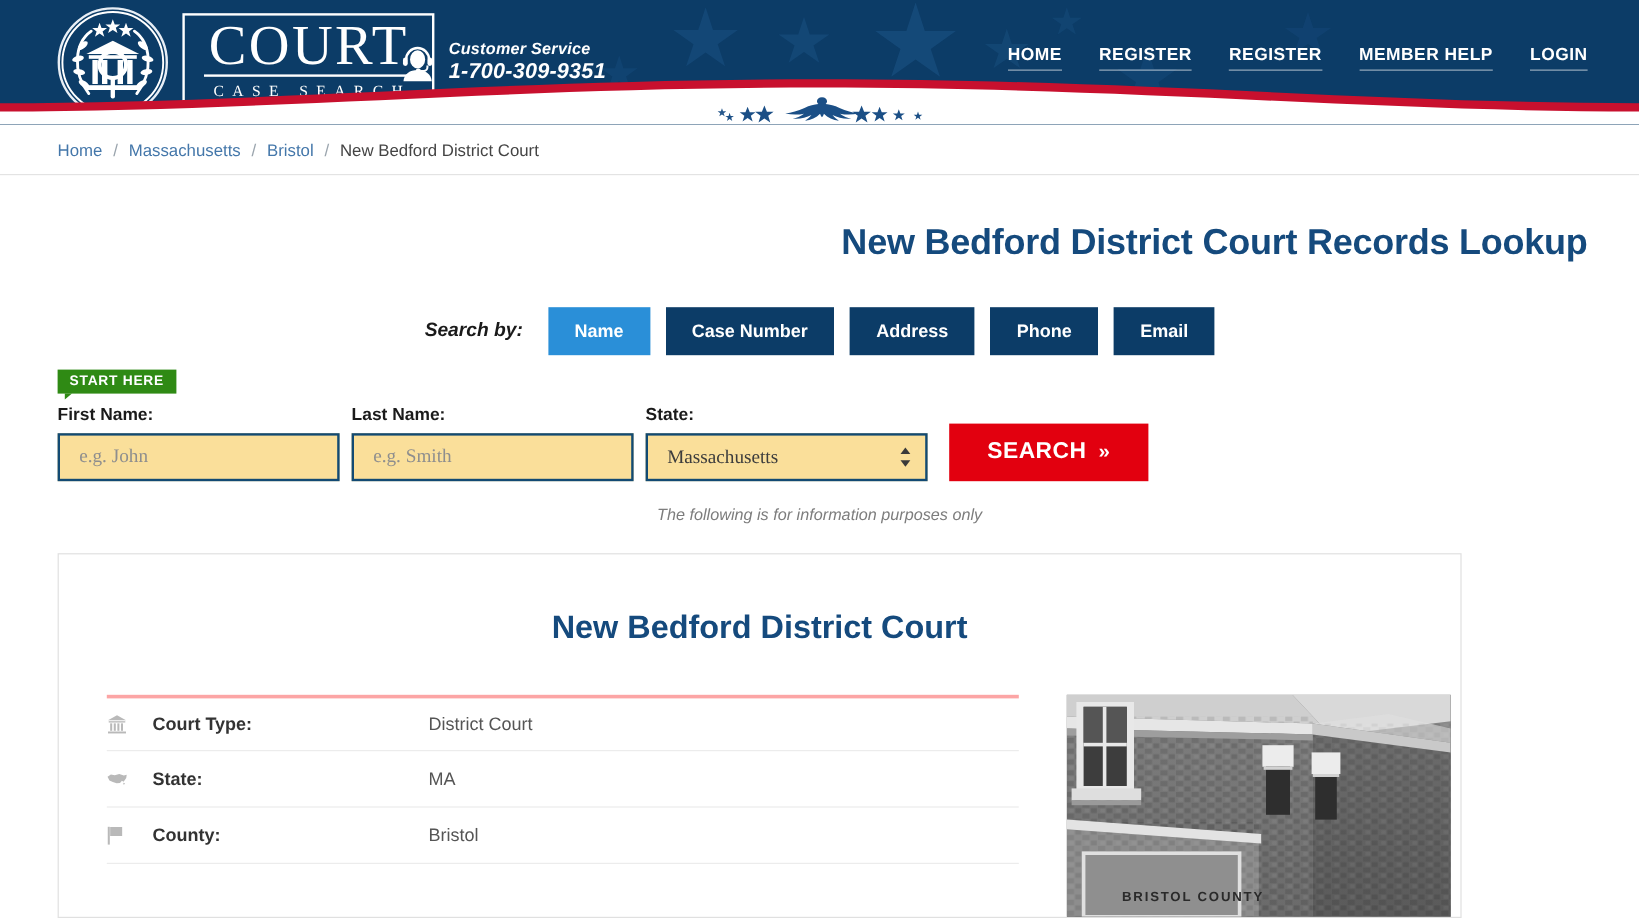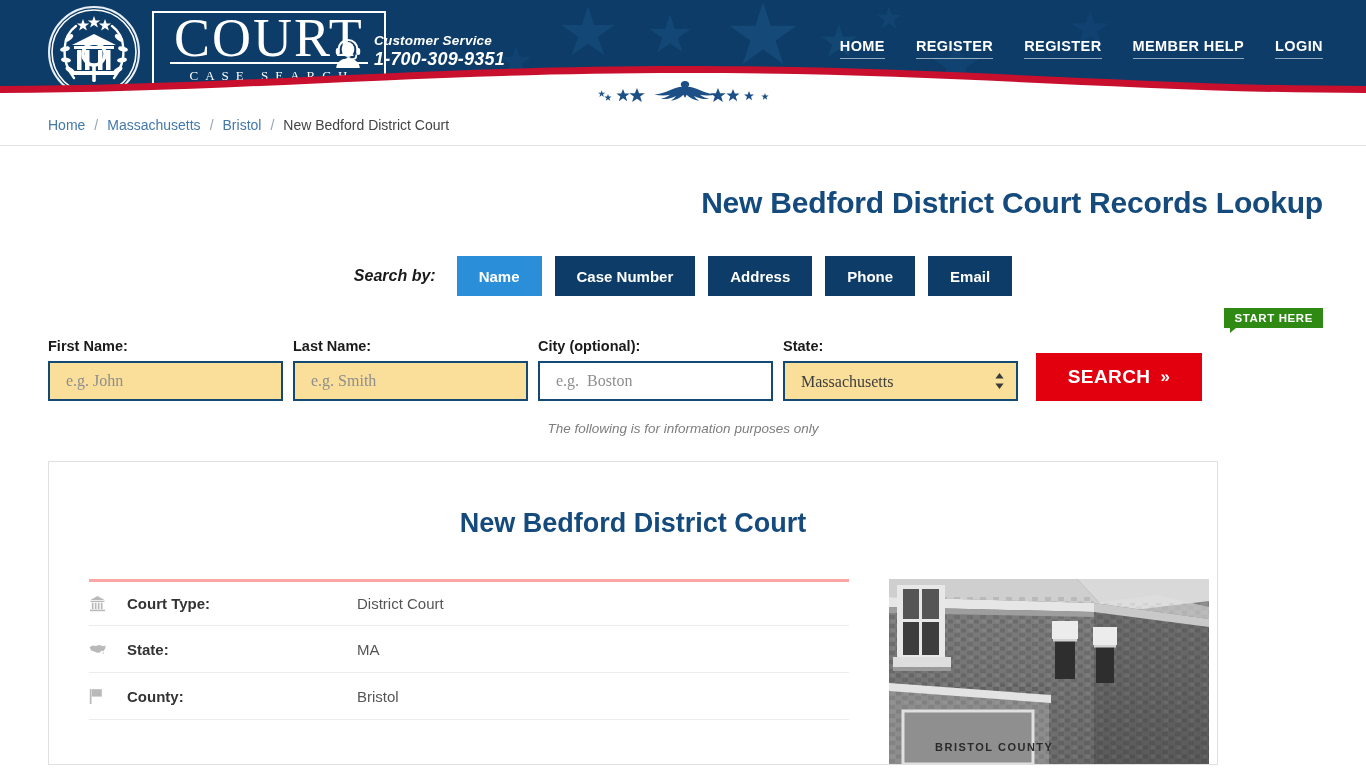--- a/index.html
+++ b/index.html
@@ -44,21 +44,21 @@
   }
   .seal svg { position: absolute; left: 0; top: 0; }
   .wordmark {
     border: 2px solid #ffffff;
     padding: 3px 16px 5px 16px;
     text-align: center;
     color: #ffffff;
   }
   .wordmark .w1 {
     font-family: "Liberation Serif", serif;
-    font-size: 54px; font-weight: 400; letter-spacing: 2px;
+    font-size: 47px; font-weight: 400; letter-spacing: 2px;
     line-height: 44px;
     border-bottom: 2px solid #ffffff;
     padding: 0 4px 2px 4px;
     display: block;
   }
   .wordmark .w2 {
     font-family: "Liberation Serif", serif;
     font-size: 13px; letter-spacing: 7px; line-height: 20px;
     padding-top: 2px; padding-left: 6px;
     display: block;
@@ -130,21 +130,21 @@
     background: #0c3c67; color: #fff;
     font-size: 15px; font-weight: bold;
     padding: 0 22px; height: 40px;
     display: flex; align-items: center; justify-content: center;
     cursor: pointer; border: none;
     font-family: "Liberation Sans", sans-serif;
   }
   .tab.active { background: #2a8fd8; }
 
   
-  .start-badge-wrap { position: relative; height: 22px; margin-top: 12px; padding-left: 5px; text-align: right; }
+  .start-badge-wrap { position: relative; height: 22px; margin-top: 12px; padding-left: 5px; }
   .start-badge {
     display: inline-block;
     background: #2f8a14; color: #fff;
     font-size: 11.5px; font-weight: bold; letter-spacing: .6px;
     padding: 4px 10px 4px 10px;
     position: relative;
   }
   .start-badge:after {
     content: ""; position: absolute; left: 6px; bottom: -5px;
     border-left: 6px solid #2f8a14;
@@ -366,24 +366,20 @@
     <div class="fgroup">
       <label>First Name:</label>
       <input class="fld first" type="text" placeholder="e.g. John" style="">
     </div>
 
     <div class="fgroup">
       <label>Last Name:</label>
       <input class="fld last" type="text" placeholder="e.g. Smith" style="">
     </div>
 
-    <div class="fgroup">
-      <label>City (optional):</label>
-      <input class="fld city white" type="text" placeholder="e.g.  Boston" style="">
-    </div>
 
     <div class="fgroup">
       <label>State:</label>
       <div class="sel-wrap">
         <select class="fld state">
           <option>Massachusetts</option>
         </select>
         <svg class="sel-chev" width="11" height="18" viewBox="0 0 11 18">
           <path d="M5.5 1 L9.6 6.4 L1.4 6.4 Z" fill="#3a3a3a"></path>
           <path d="M5.5 17 L9.6 11.6 L1.4 11.6 Z" fill="#3a3a3a"></path>

